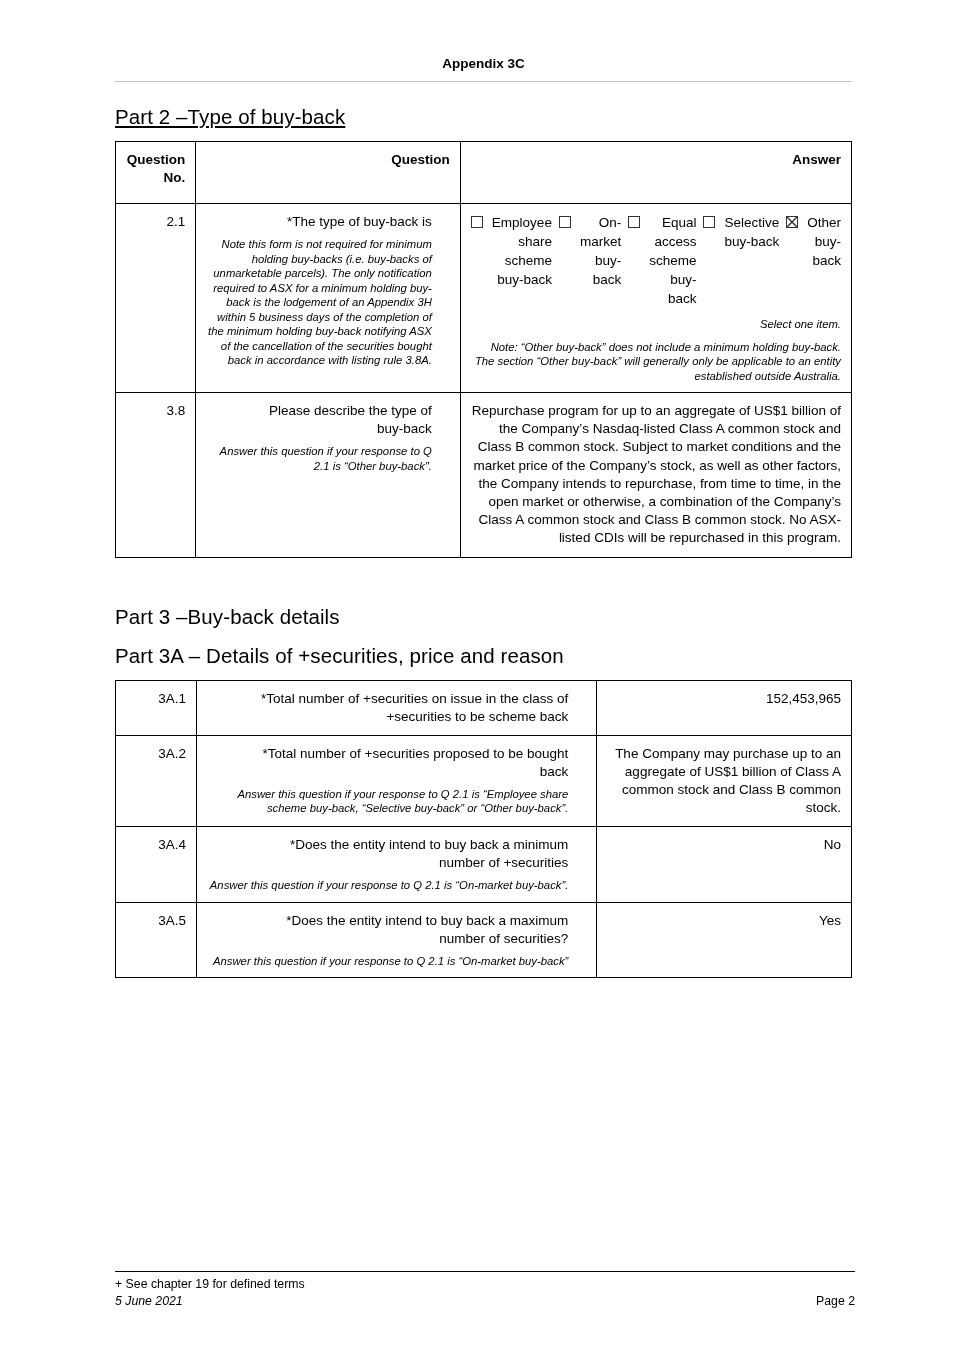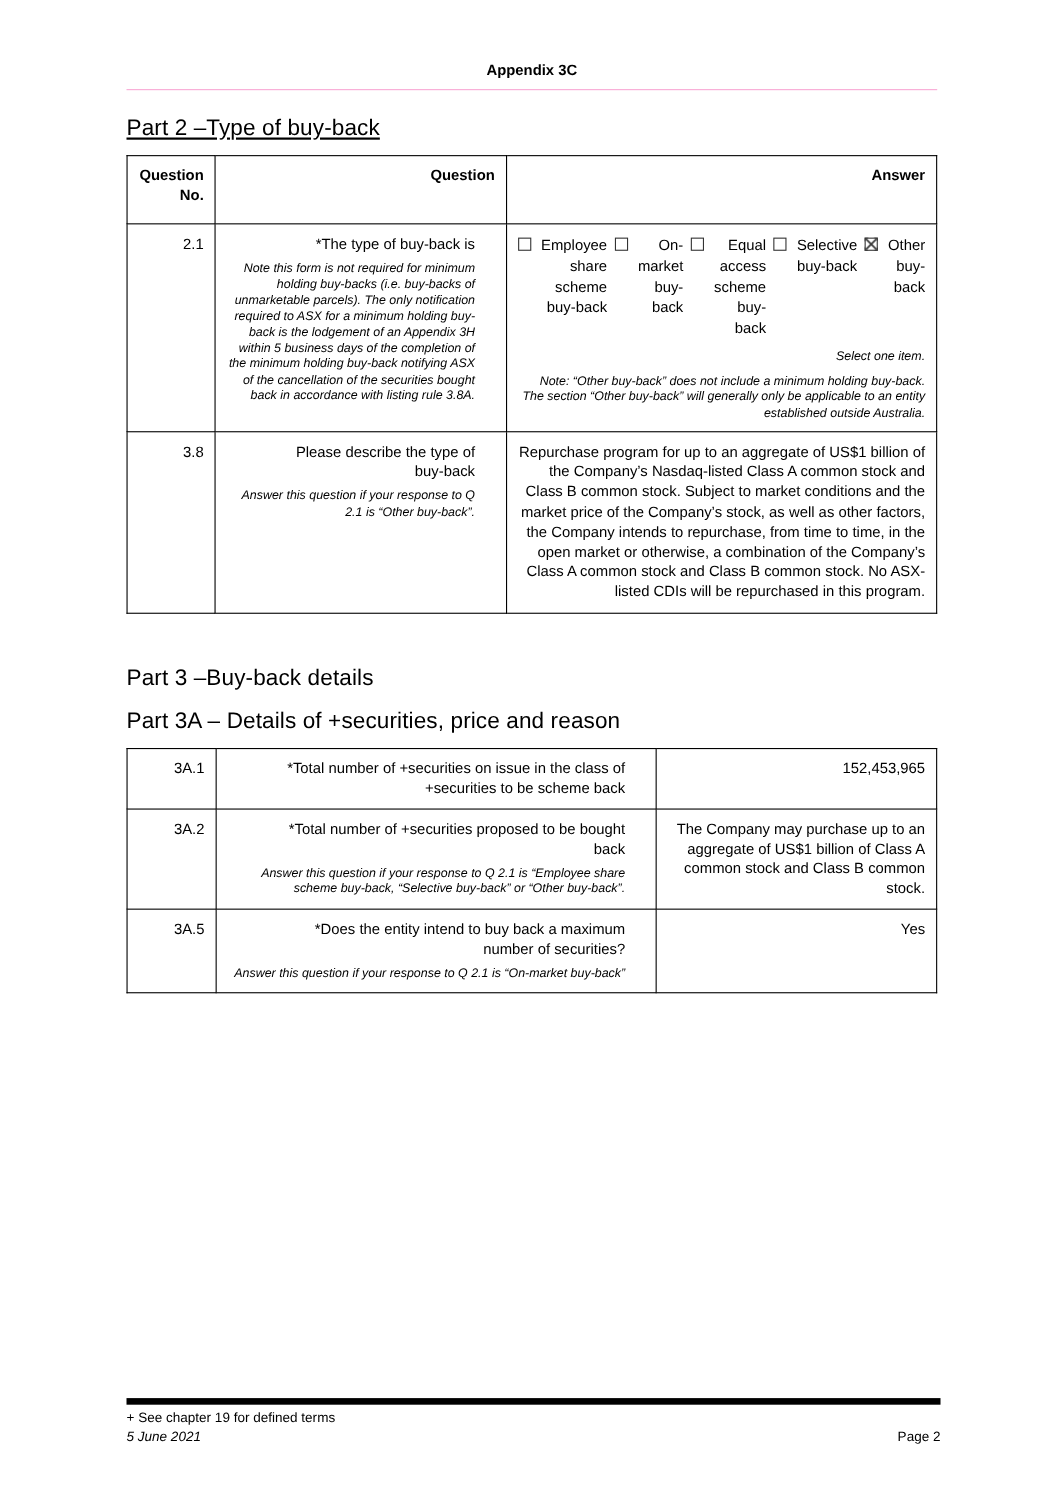--- a/index.html
+++ b/index.html
@@ -78,21 +78,21 @@
   }
   .opt-label { font-size: 13.5px; line-height: 19px; }
   .select-note { margin-top: 9px; }
   .other-note { margin-top: 8px; }
   .answer-text { font-size: 13.5px; line-height: 18.2px; }
   
   .doc-footer {
     position: absolute;
     left: 115px; top: 1271px;
     width: 740px;
-    border-top: 6px solid #000000;
+    border-top: 1px solid #000000;
     padding-top: 4px;
     font-size: 12.3px;
     line-height: 17px;
   }
   .footer-row2 {
     display: flex;
     justify-content: space-between;
     align-items: flex-start;
   }
   .footer-date { font-style: italic; }
@@ -190,20 +190,30 @@
       <td>3A.2</td>
       <td class="q-cell">
         <div class="q-text">*Total number of +securities proposed to be bought back</div>
         <div class="note">Answer this question if your response to Q 2.1 is “Employee share scheme buy-back, “Selective buy-back” or “Other buy-back”.</div>
       </td>
       <td>
         <div class="answer-text">The Company may purchase up to an aggregate of US$1 billion of Class A common stock and Class B common stock.</div>
       </td>
     </tr>
     <tr>
+      <td>3A.4</td>
+      <td class="q-cell">
+        <div class="q-text">*Does the entity intend to buy back a minimum number of +securities</div>
+        <div class="note">Answer this question if your response to Q 2.1 is “On-market buy-back”.</div>
+      </td>
+      <td>
+        <div class="answer-text">No</div>
+      </td>
+    </tr>
+    <tr>
       <td>3A.5</td>
       <td class="q-cell">
         <div class="q-text">*Does the entity intend to buy back a maximum number of securities?</div>
         <div class="note">Answer this question if your response to Q 2.1 is “On-market buy-back”</div>
       </td>
       <td>
         <div class="answer-text">Yes</div>
       </td>
     </tr>
   </tbody>

